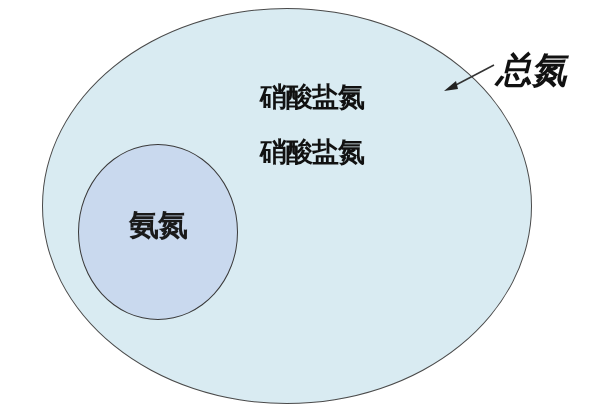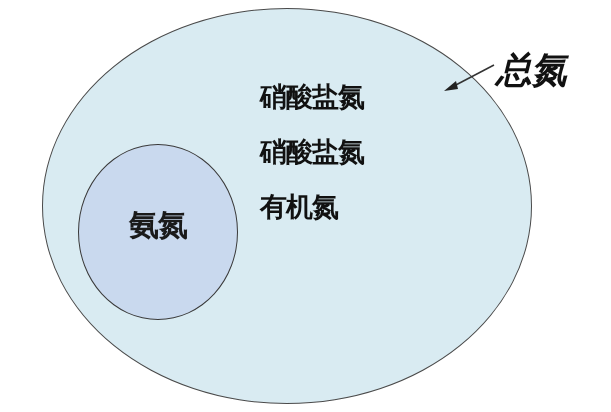--- a/index.html
+++ b/index.html
@@ -41,21 +41,20 @@
 
 <div class="outer"></div>
 
 <div class="inner">
   <span class="inner-label">氨氮</span>
 </div>
 
 <ul class="list">
   <li>硝酸盐氮</li>
   <li>硝酸盐氮</li>
-  <li>有机氮</li>
 </ul>
 
 <svg class="arrow" viewBox="0 0 90 50">
   <line x1="64" y1="10" x2="22" y2="32" stroke="#333" stroke-width="1.5"></line>
   <polygon points="14,36 26,26 28,34" fill="#222"></polygon>
 </svg>
 
 <div class="total-label">总氮</div>
 
 </body></html>

